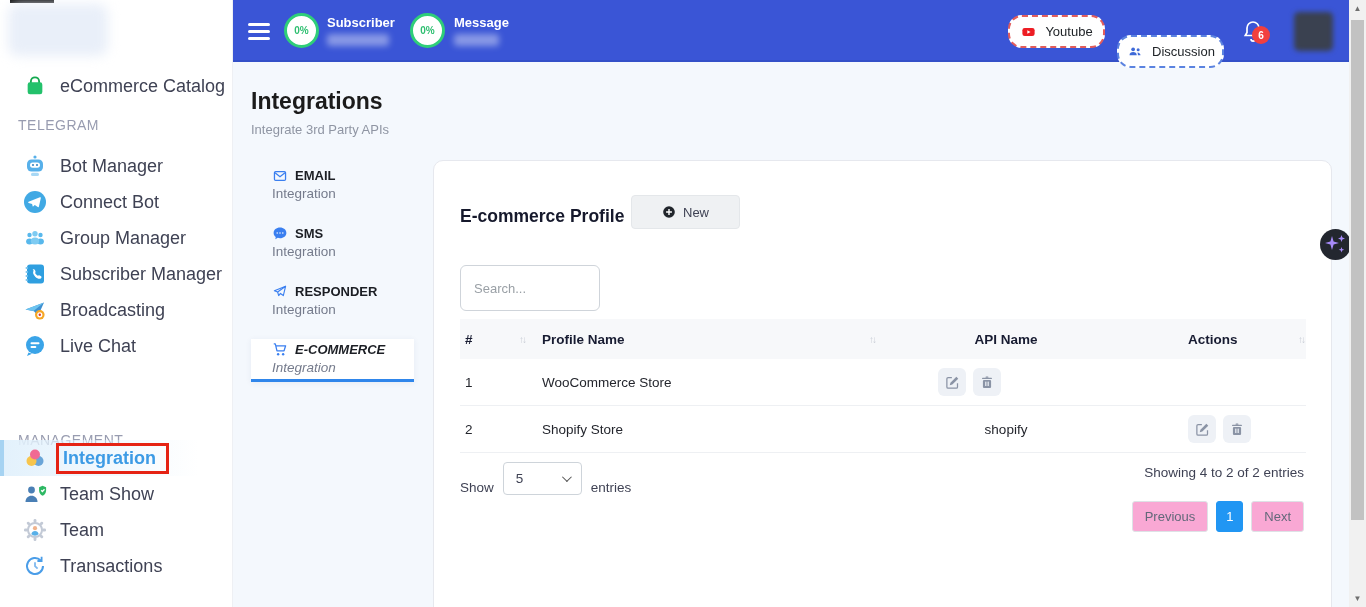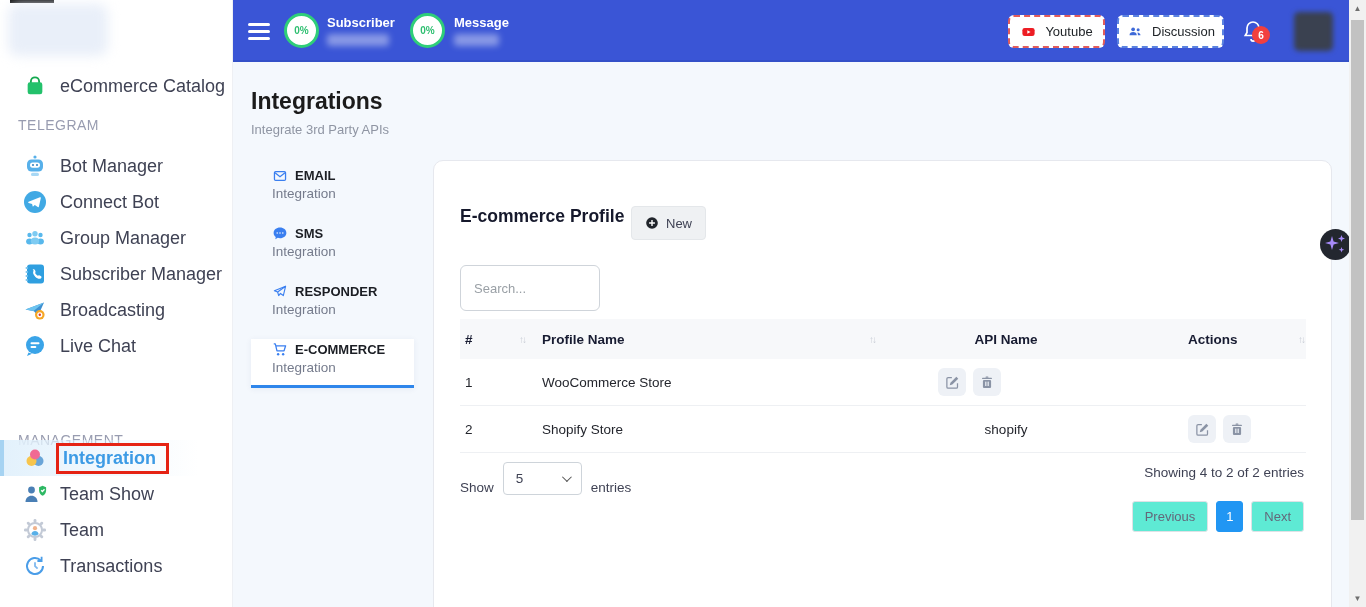--- a/index.html
+++ b/index.html
@@ -26,41 +26,41 @@
   
   .topbar { position:absolute; left:233px; top:0; width:1116px; height:62px; background:#3a55d6; border-bottom:2px solid #3350c8; z-index:4; }
   .hamburger { position:absolute; left:15px; top:23px; width:22px; cursor:pointer; }
   .hamburger div { height:2.5px; background:#fff; border-radius:2px; margin-bottom:4.5px; }
   .gauge-circle { position:absolute; width:35px; height:35px; border-radius:50%; border:3.5px solid #2fce79; background:#fff; color:#2fbf71; font-size:10px; font-weight:700; display:flex; align-items:center; justify-content:center; }
   .g1 { left:51px; top:13px; } .g2 { left:177px; top:13px; }
   .gauge-label { position:absolute; color:#fff; font-size:13px; font-weight:700; top:15px; }
   .gl1 { left:94px; } .gl2 { left:221px; }
   .gauge-blur { position:absolute; top:34px; height:12px; background:rgba(255,255,255,.4); border-radius:3px; filter:blur(3px); }
   .gb1 { left:94px; width:62px; } .gb2 { left:221px; width:45px; }
-  .hdr-btn { position:absolute; top:15px; height:33px; background:#fff; border-radius:6px; display:flex; align-items:center; justify-content:center; gap:8px; font-size:13px; color:#212529; cursor:pointer; }
+  .hdr-btn { position:absolute; top:15px; height:33px; background:#fff; border-radius:14px; display:flex; align-items:center; justify-content:center; gap:8px; font-size:13px; color:#212529; cursor:pointer; }
   .btn-youtube { left:775px; width:97px; border:2px dashed #e25c5c; }
-  .btn-discussion { left:884px; width:107px; border:2px dashed #5b83e0; }
+  .btn-discussion { left:884px; width:107px; border:2px dashed #5b83e0;margin-top:20px; }
   .bell-wrap { position:absolute; left:1008px; top:19px; width:24px; height:26px; cursor:pointer; }
   .badge { position:absolute; left:1019px; top:26px; min-width:18px; height:18px; background:#f23f3f; color:#fff; border-radius:50%; font-size:10px; font-weight:700; display:flex; align-items:center; justify-content:center; }
   .avatar { position:absolute; left:1061px; top:12px; width:39px; height:39px; background:#3a4150; border-radius:5px; filter:blur(2.5px); cursor:pointer; }
 
   
   .main { position:absolute; left:233px; top:62px; width:1116px; height:545px; background:#f4f8fd; overflow:hidden; }
   .page-title { position:absolute; left:18px; top:26px; font-size:23px; font-weight:700; color:#1b1b1b; }
   .page-subtitle { position:absolute; left:18px; top:60px; font-size:13px; color:#8f95a3; }
 
   .subnav { position:absolute; left:18px; top:103px; width:163px; }
   .subtab { height:46px; margin-bottom:12px; padding:3px 0 0 21px; cursor:pointer; }
   .subtab .row1 { display:flex; align-items:center; gap:7px; font-size:13px; font-weight:700; color:#1b1e24; }
   .subtab .row2 { font-size:13.5px; color:#757b8c; margin-top:3px; }
-  .subtab.active { background:#fff; border-bottom:3px solid #2f86eb; height:49px; box-shadow:0 1px 6px rgba(40,60,120,.07); }
+  .subtab.active { background:#fff; border-bottom:3px solid #2f86eb; height:43px; box-shadow:0 1px 6px rgba(40,60,120,.07);font-style:italic; }
 
   .panel { position:absolute; left:200px; top:98px; width:899px; height:480px; background:#fff; border:1px solid #e6e8ee; border-radius:10px; }
   .panel-heading { position:absolute; left:26px; top:45px; font-size:17.5px; font-weight:700; color:#16192c; }
-  .new-btn { position:absolute; left:197px; top:45px; height:34px; padding:0 13px; background:#eff1f3; border:1px solid #e4e7ea; border-radius:4px; display:flex; align-items:center; gap:7px; font-size:13px; color:#3f4254; cursor:pointer; }
+  .new-btn { position:absolute; left:197px; top:34px; height:34px; padding:0 30px; background:#eff1f3; border:1px solid #e4e7ea; border-radius:4px; display:flex; align-items:center; gap:7px; font-size:13px; color:#3f4254; cursor:pointer; }
   .search-input { position:absolute; left:26px; top:104px; width:140px; height:46px; border:1px solid #cfd4da; border-radius:6px; padding:0 13px; font-size:13px; color:#3f4254; font-family:inherit; }
   .search-input::placeholder { color:#9aa0a6; }
 
   .tbl { position:absolute; left:26px; top:158px; width:846px; }
   .tbl-head { display:grid; grid-template-columns:71px 350px 250px 175px; height:40px; background:#f7f8fa; align-items:center; font-weight:700; font-size:13.5px; color:#181c32; }
   .tbl-row { display:grid; grid-template-columns:71px 350px 250px 175px; height:47px; align-items:center; font-size:13.5px; color:#24262d; border-bottom:1px solid #eef0f3; }
   .th { display:flex; align-items:center; justify-content:space-between; }
   .th.c1 { padding-left:5px; padding-right:6px; }
   .th.c2 { padding-left:11px; padding-right:6px; }
   .th.c3 { justify-content:center; }
@@ -68,21 +68,21 @@
   .sort { font-size:10px; color:#c8cdd6; letter-spacing:-2px; cursor:pointer; }
   .td.c1 { padding-left:5px; } .td.c2 { padding-left:11px; } .td.c3 { text-align:center; }
   .td.c4 { padding-left:57px; display:flex; gap:7px; }
   .act-btn { width:28px; height:28px; background:#eef1f6; border:none; border-radius:6px; display:flex; align-items:center; justify-content:center; cursor:pointer; }
 
   .show-row { position:absolute; left:26px; top:301px; display:flex; align-items:flex-end; gap:9px; font-size:13.5px; color:#3f4254; }
   .page-size { width:79px; height:33px; border:1px solid #ced4da; border-radius:4px; display:flex; align-items:center; justify-content:space-between; padding:0 12px; cursor:pointer; background:#fff; }
   .chev { width:7px; height:7px; border-right:1.8px solid #555; border-bottom:1.8px solid #555; transform:rotate(45deg) translateY(-2px); }
   .showing-text { position:absolute; right:27px; top:304px; font-size:13.5px; color:#3f4254; }
   .pagination { position:absolute; right:27px; top:340px; display:flex; gap:8px; }
-  .pg-btn { height:31px; border:1px solid #dee2e6; background:#5eead4; border-radius:3px; font-size:13px; color:#63687a; padding:10px 12px; display:flex; align-items:center; cursor:pointer; font-family:inherit; }
+  .pg-btn { height:31px; border:1px solid #dee2e6; background:#f9a8d4; border-radius:3px; font-size:13px; color:#63687a; padding:10px 12px; display:flex; align-items:center; cursor:pointer; font-family:inherit; }
   .pg-btn.current { width:27px; background:#2196f3; border-color:#2196f3; color:#fff; justify-content:center; padding:0; }
 
   
   .ai-fab { position:absolute; left:1320px; top:229px; width:31px; height:31px; background:#23272f; border-radius:50%; z-index:8; cursor:pointer; }
   .scrollbar { position:absolute; right:0; top:0; width:17px; height:607px; background:#f1f1f1; z-index:10; }
   .scroll-thumb { position:absolute; left:2px; top:20px; width:13px; height:500px; background:#c2c2c2; cursor:pointer; }
   .scroll-arrow { position:absolute; left:0; width:17px; text-align:center; font-size:8px; color:#6f6f6f; cursor:pointer; }
   .sa-up { top:4px; } .sa-down { bottom:4px; }
 </style>
 </head>

